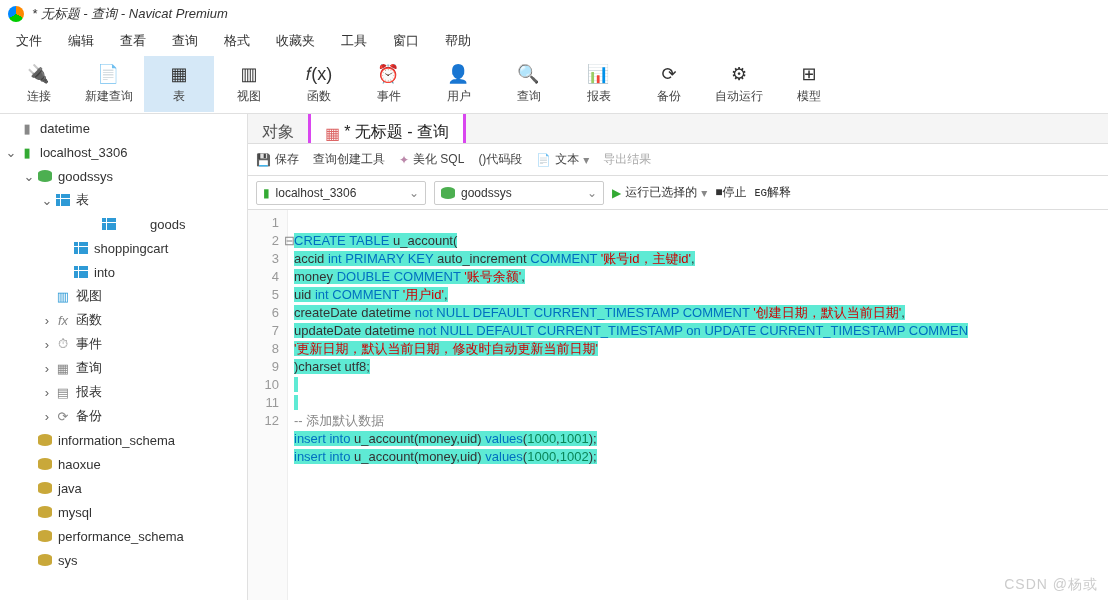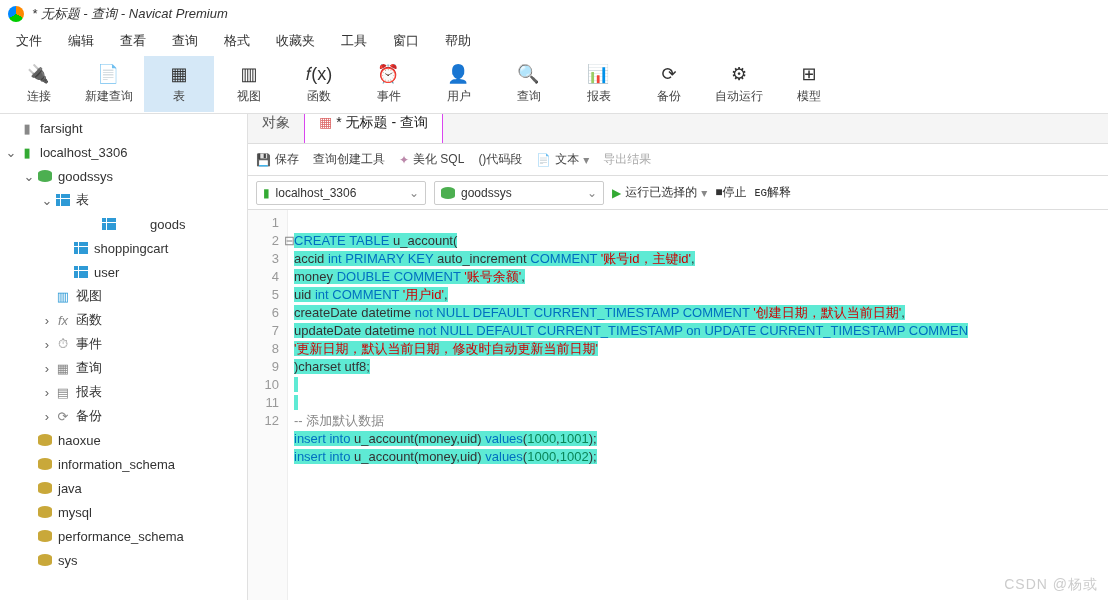--- a/index.html
+++ b/index.html
@@ -13,21 +13,21 @@
 .tbtn.active { background: #d5e8f7; }
 .tbtn .ticon { width: 24px; height: 24px; display: flex; align-items: center; justify-content: center; font-size: 18px; }
 .tbtn .tlabel { font-size: 12px; margin-top: 2px; color: #444; }
 .main { display: flex; height: calc(600px - 28px - 26px - 60px); }
 .sidebar { width: 248px; border-right: 1px solid #e0e0e0; overflow: auto; padding: 2px 0; }
 .tree-row { display: flex; align-items: center; height: 24px; padding-left: 4px; cursor: default; white-space: nowrap; }
 .tree-row .arrow { width: 14px; display: inline-flex; justify-content: center; color: #666; }
 .tree-row .ticon2 { width: 18px; height: 18px; margin-right: 4px; display: inline-flex; align-items: center; justify-content: center; }
 .content { flex: 1; display: flex; flex-direction: column; overflow: hidden; }
 .tabs { height: 30px; display: flex; align-items: stretch; background: #f5f5f5; border-bottom: 1px solid #ddd; }
-.tab { display: flex; align-items: flex-start; padding: 0 14px; border-right: 1px solid #d946ef; font-size: 14px; color: #555; }
+.tab { display: flex; align-items: flex-end; padding: 0 14px; border-right: 3px solid #d946ef; font-size: 16px; color: #555; }
 .tab.active { background: #fff; color: #222; }
 .qtoolbar { height: 32px; display: flex; align-items: center; padding: 0 8px; gap: 14px; border-bottom: 1px solid #ddd; font-size: 12px; color: #444; }
 .qtoolbar .qtb { display: flex; align-items: center; gap: 4px; }
 .qtoolbar .dim { color: #aaa; }
 .connbar { height: 34px; display: flex; align-items: center; padding: 0 8px; gap: 8px; border-bottom: 1px solid #ddd; font-size: 12px; }
 .combo { display: flex; align-items: center; border: 1px solid #ccc; height: 24px; padding: 0 6px; background: #fff; border-radius: 2px; gap: 6px; }
 .combo .cd { color: #888; margin-left: auto; }
 .runbtn { display: flex; align-items: center; gap: 4px; }
 .runbtn .play { color: #3a3; }
 .editor { flex: 1; display: flex; font-family: Consolas, monospace; font-size: 13px; overflow: auto; }
@@ -117,21 +117,21 @@
     </div>
   </div>
 
 <div class="main">
   <div class="sidebar" id="tree">
       <div class="tree-row" style="padding-left: 4px;">
         <span class="arrow"></span>
         <span class="ticon2">
           <span style="color:#888">▮</span>
         </span>
-        <span>farsight</span>
+        <span>datetime</span>
       </div>
       <div class="tree-row" style="padding-left: 4px;">
         <span class="arrow">⌄</span>
         <span class="ticon2">
           <span style="color:#3a3">▮</span>
         </span>
         <span>localhost_3306</span>
       </div>
       <div class="tree-row" style="padding-left: 22px;">
         <span class="arrow">⌄</span>
@@ -159,21 +159,21 @@
         <span class="ticon2">
           <span class="icon-tbl"></span>
         </span>
         <span>shoppingcart</span>
       </div>
       <div class="tree-row" style="padding-left: 58px;">
         <span class="arrow"></span>
         <span class="ticon2">
           <span class="icon-tbl"></span>
         </span>
-        <span>user</span>
+        <span>into</span>
       </div>
       <div class="tree-row" style="padding-left: 40px;">
         <span class="arrow"></span>
         <span class="ticon2">
           <span style="color:#2e9ad6">▥</span>
         </span>
         <span>视图</span>
       </div>
       <div class="tree-row" style="padding-left: 40px;">
         <span class="arrow">›</span>
@@ -208,28 +208,28 @@
         <span class="ticon2">
           <span style="color:#888">⟳</span>
         </span>
         <span>备份</span>
       </div>
       <div class="tree-row" style="padding-left: 22px;">
         <span class="arrow"></span>
         <span class="ticon2">
           <span class="icon-db"></span>
         </span>
+        <span>information_schema</span>
+      </div>
+      <div class="tree-row" style="padding-left: 22px;">
+        <span class="arrow"></span>
+        <span class="ticon2">
+          <span class="icon-db"></span>
+        </span>
         <span>haoxue</span>
-      </div>
-      <div class="tree-row" style="padding-left: 22px;">
-        <span class="arrow"></span>
-        <span class="ticon2">
-          <span class="icon-db"></span>
-        </span>
-        <span>information_schema</span>
       </div>
       <div class="tree-row" style="padding-left: 22px;">
         <span class="arrow"></span>
         <span class="ticon2">
           <span class="icon-db"></span>
         </span>
         <span>java</span>
       </div>
       <div class="tree-row" style="padding-left: 22px;">
         <span class="arrow"></span>

